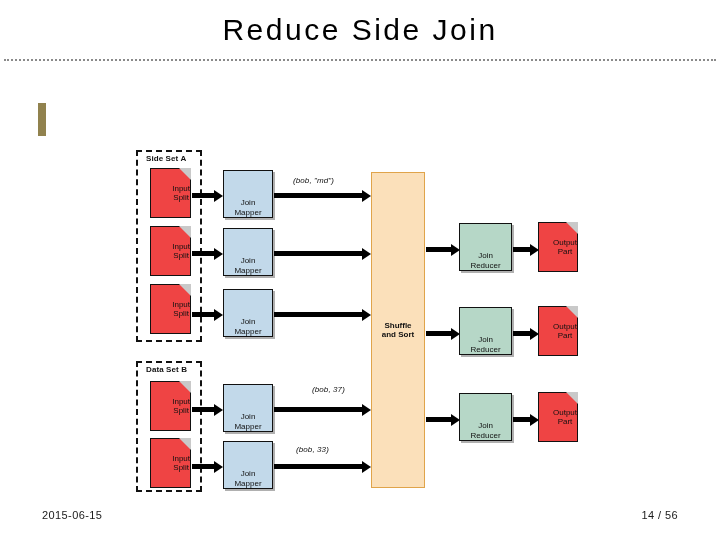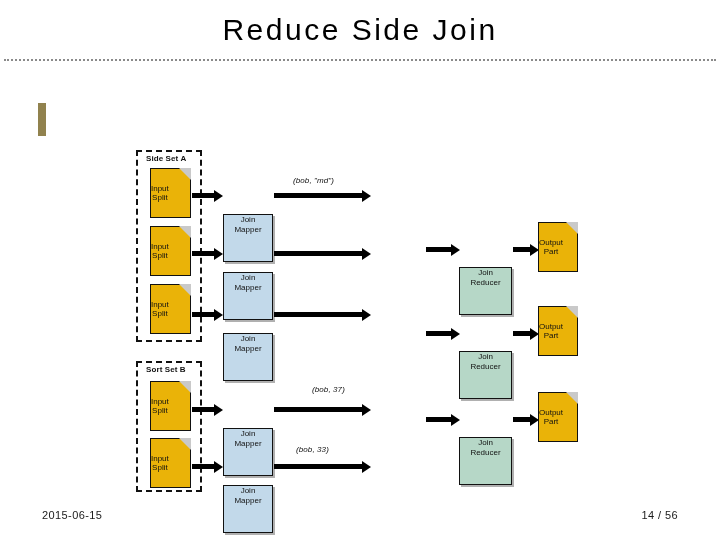--- a/index.html
+++ b/index.html
@@ -80,25 +80,25 @@
     font-size: 8px;
     font-weight: bold;
     color: #111111;
     white-space: nowrap;
     letter-spacing: 0.1px;
   }
 
   
   .doc {
     box-sizing: border-box;
-    background: #eab308;
+    background: #ef4444;
     border: 1.5px solid #111111;
     display: flex;
     align-items: center;
-    justify-content: flex-start;
+    justify-content: flex-end;
     text-align: center;
   }
   .doc .fold {
     position: absolute;
     top: -1px;
     right: -1px;
     width: 0;
     height: 0;
     border-left: 12px solid transparent;
     border-top: 12px solid #c9c9c9;
@@ -109,25 +109,24 @@
     color: #111111;
     position: relative;
     z-index: 2;
   }
 
   
   .pbox {
     box-sizing: border-box;
     border: 1.5px solid #111111;
     display: flex;
-    align-items: flex-start;
+    align-items: flex-end;
     justify-content: center;
     text-align: center;
     box-shadow: 2px 2px 0 rgba(80,80,80,0.45);
-    margin-top: 44px;
   }
   .pbox-text {
     font-size: 8px;
     line-height: 9.5px;
     color: #111111;
   }
   .mapper { background: #c2d9ea; }
   .reducer { background: #b6d7c7; }
 
   .shuffle {
@@ -203,21 +202,21 @@
   <div class="title-rule"></div>
 
   <div class="section-accent"></div>
 
   <div id="diagram">
 
     <div class="dataset-box" style="left:136px; top:150px; width:66px; height:192px;"></div>
     <div class="dataset-label" style="left:146px; top:154px;">Side Set A</div>
 
     <div class="dataset-box" style="left:136px; top:361px; width:66px; height:131px;"></div>
-    <div class="dataset-label" style="left:146px; top:365px;">Sort Set B</div>
+    <div class="dataset-label" style="left:146px; top:365px;">Data Set B</div>
 
     <div class="doc" style="left:150px; top:168px; width:41px; height:50px;">
       <div class="fold"></div>
       <div class="doc-text">
         <span>Input</span><br>
         <span>Split</span>
       </div>
     </div>
 
     <div class="doc" style="left:150px; top:226px; width:41px; height:50px;">
@@ -322,20 +321,26 @@
     </div>
     <div class="arrow" style="left:274px; top:464px; width:98px;">
       <div class="shaft" style="width:88px;"></div>
         <div class="head" style="left:88px;"></div>
     </div>
 
     <div class="edge-label" style="left:293px; top:176px;">(bob, "md")</div>
     <div class="edge-label" style="left:312px; top:385px;">(bob, 37)</div>
     <div class="edge-label" style="left:296px; top:445px;">(bob, 33)</div>
 
+    <div class="shuffle" style="left:371px; top:172px; width:54px; height:316px;">
+      <div class="shuffle-text">
+        <span>Shuffle</span><br>
+        <span>and Sort</span>
+      </div>
+    </div>
 
     <div class="arrow" style="left:426px; top:247px; width:34px;">
       <div class="shaft" style="width:25px;"></div>
         <div class="head" style="left:25px;"></div>
     </div>
     <div class="arrow" style="left:426px; top:331px; width:34px;">
       <div class="shaft" style="width:25px;"></div>
         <div class="head" style="left:25px;"></div>
     </div>
     <div class="arrow" style="left:426px; top:417px; width:34px;">

